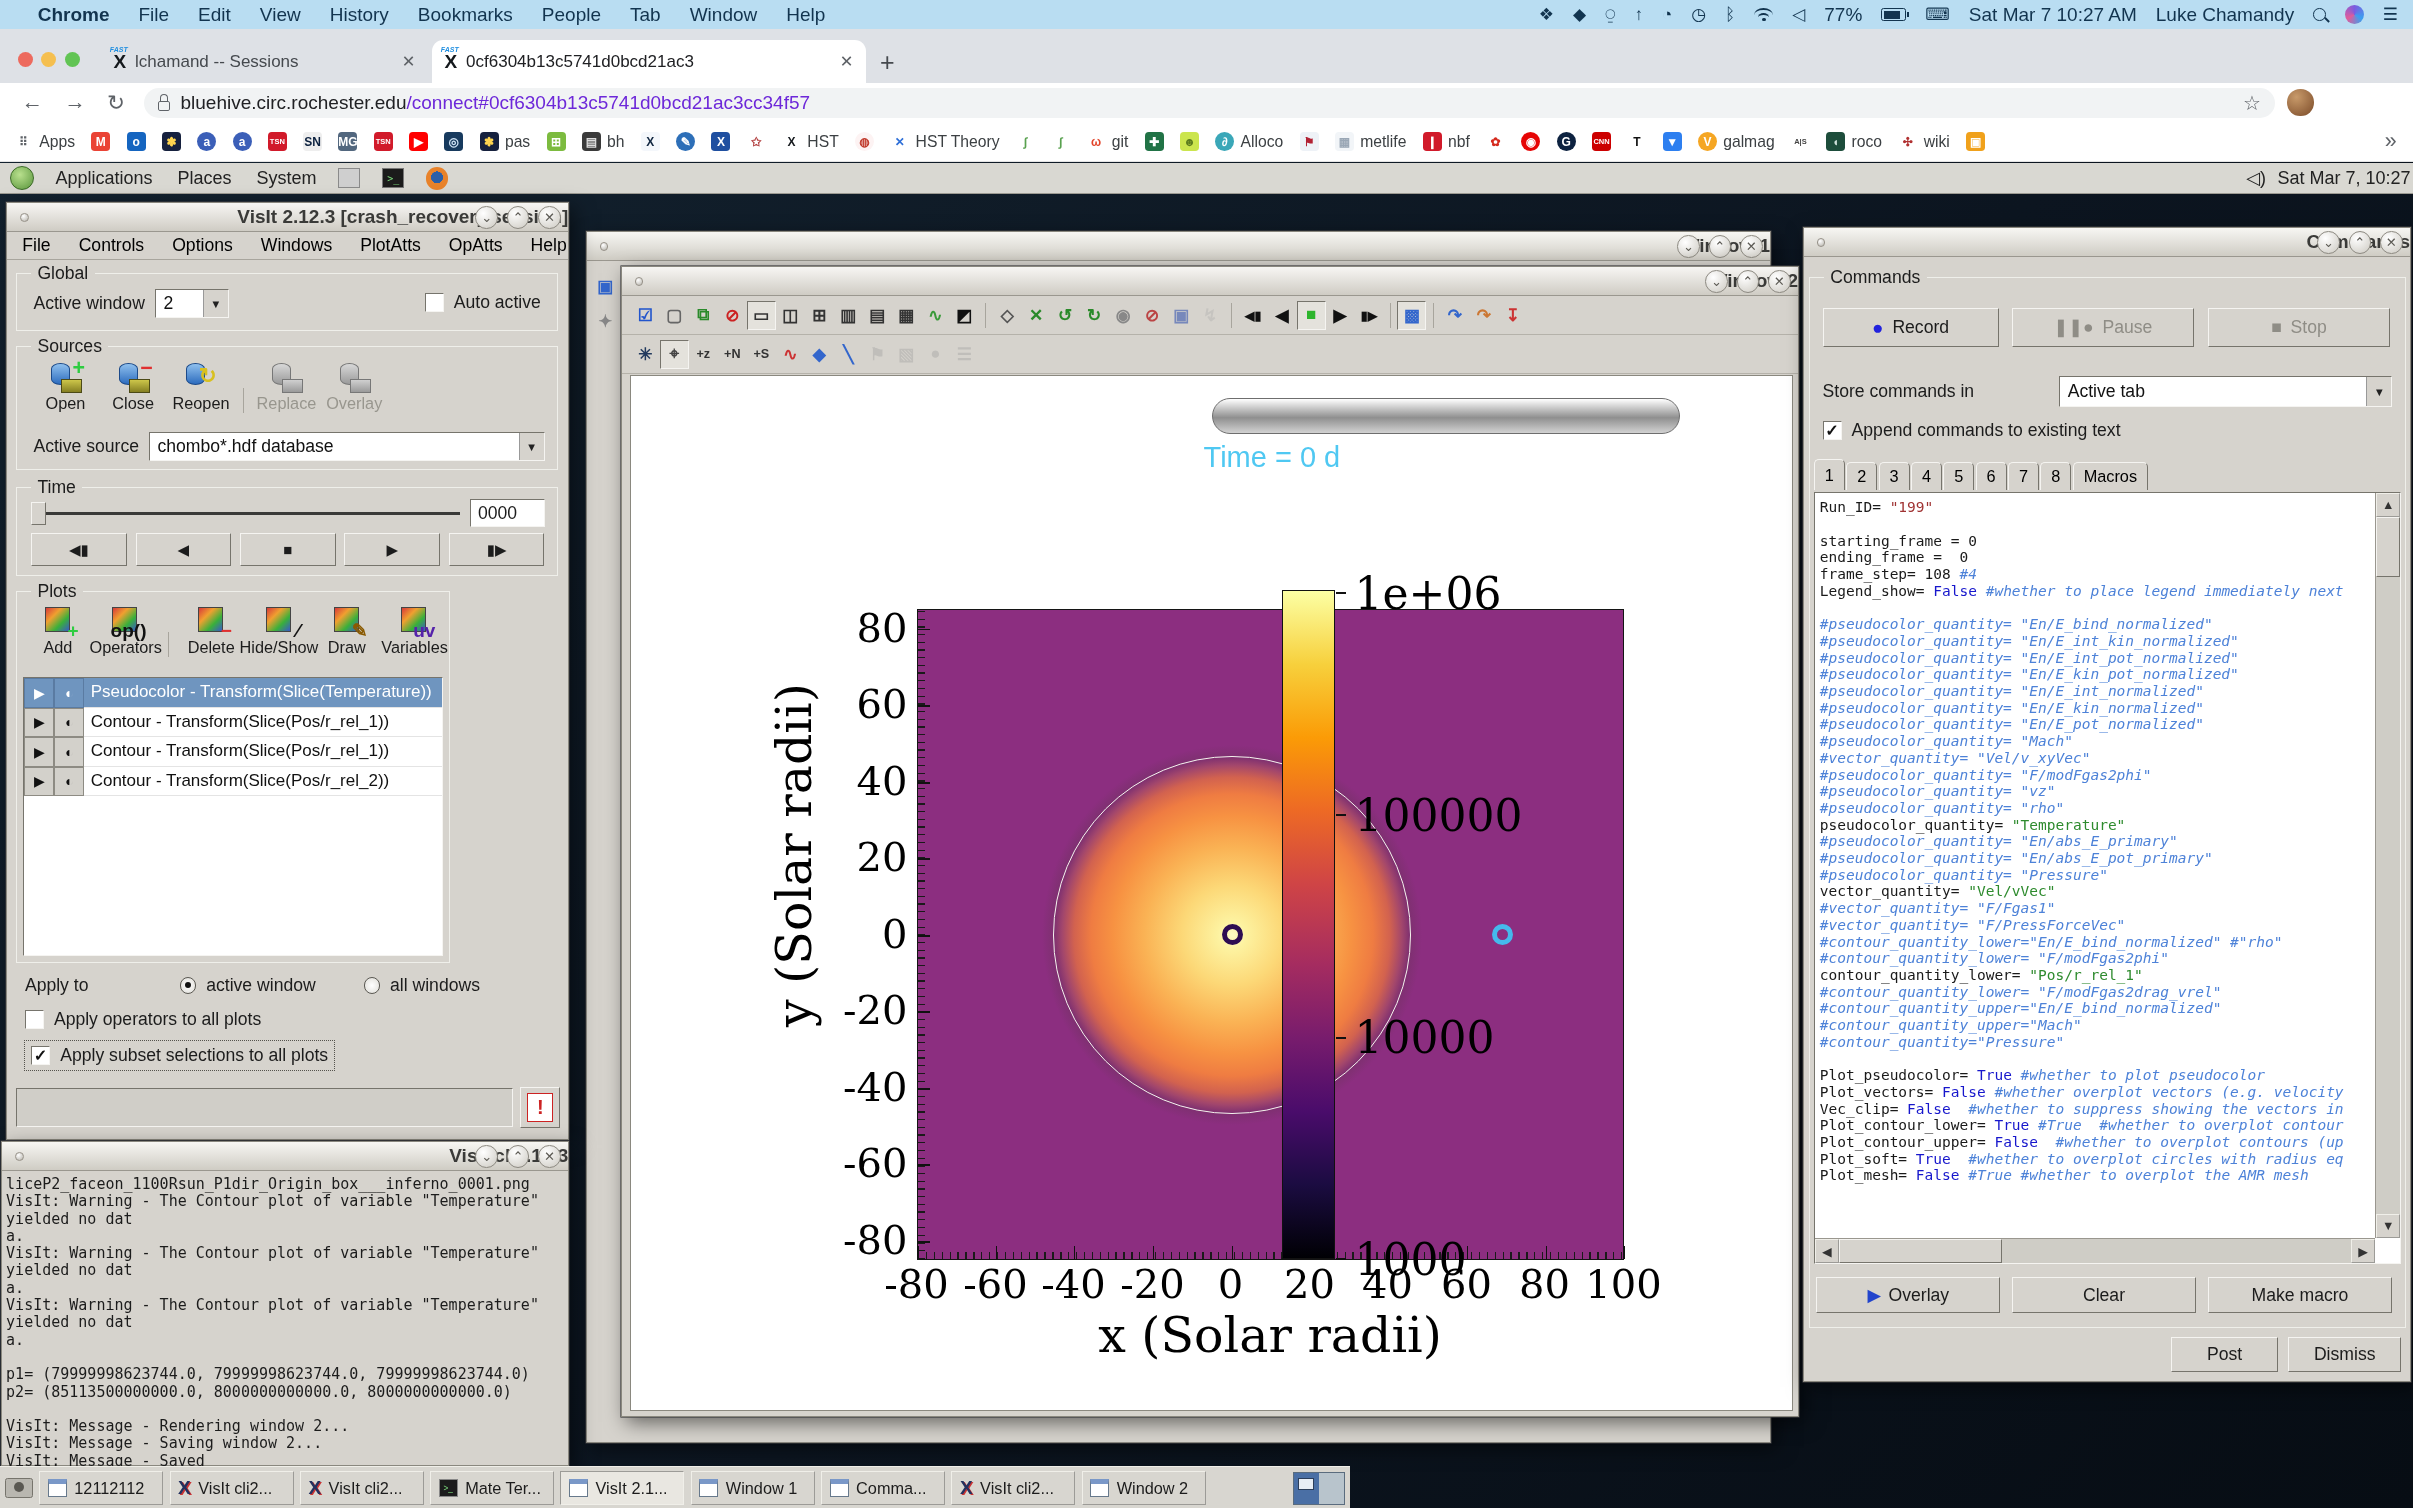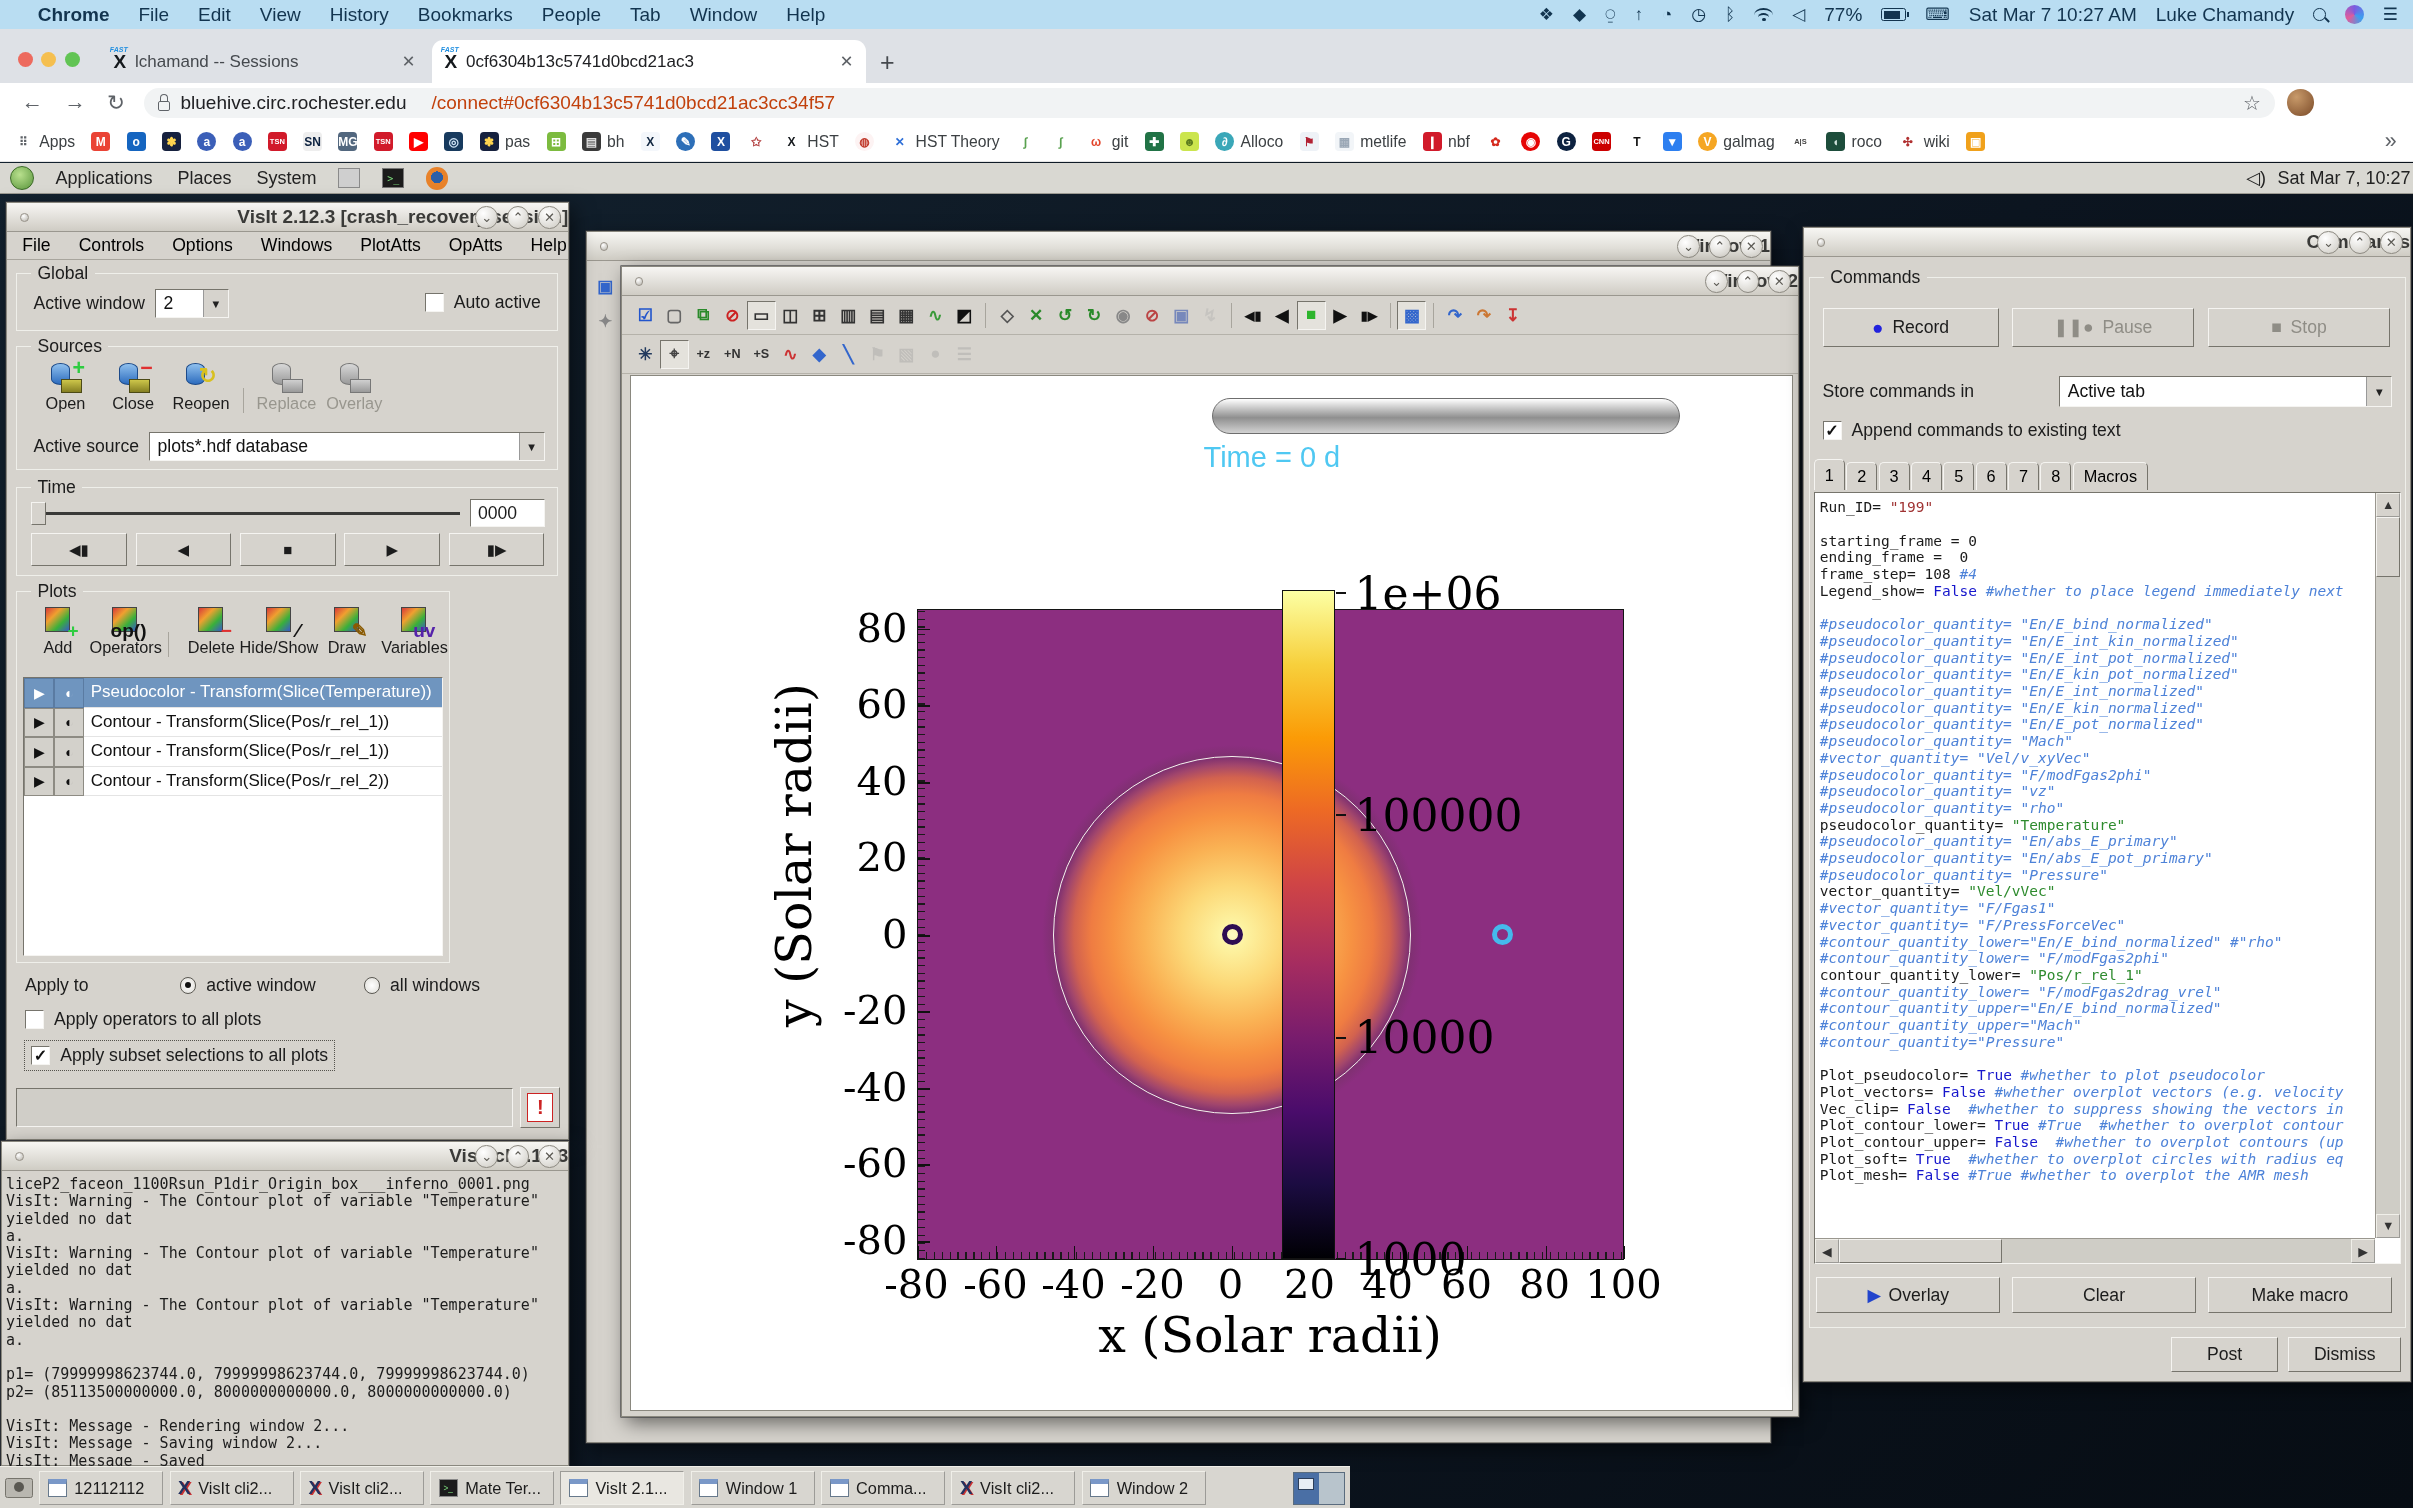--- a/index.html
+++ b/index.html
@@ -37,21 +37,21 @@
   .fxicon::before { content:"FAST"; position:absolute; top:-5px; left:-3.8px; font-size:7px; font-style:italic; color:#1f8ee0; }
   .newtab { top:19px; font-size:25px; color:#45494e; }
 
   
   #urlrow { left:0; top:83px; width:2413px; height:39px; background:#fff; display:flex; align-items:center; }
   #urlrow .nav { font-size:21.4px; color:#5f6368; margin-left:21.4px; }
   .omnibox { margin-left:19px; width:2131px; height:30px; border-radius:15px; background:#f1f3f4; display:flex; align-items:center; padding:0 14px; gap:10px; }
   .lock { position:relative; width:12.6px; height:10px; border:1.9px solid #5f6368; border-radius:1.9px; margin-top:6.3px; }
   .lock::before { content:""; position:absolute; left:1.3px; top:-7.5px; width:6.3px; height:6.3px; border:1.9px solid #5f6368; border-bottom:none; border-radius:5px 5px 0 0; }
   .urltxt { font-size:19px; color:#202124; white-space:nowrap; overflow:hidden; }
-  .urltxt .path { color:#c2410c;padding-left:25px; }
+  .urltxt .path { color:#6d28d9; }
   .star { margin-left:auto; font-size:20px; color:#5f6368; }
   .avatar { width:26.4px; height:26.4px; border-radius:50%; background:radial-gradient(circle at 35% 30%, #c89a6a, #7a4a28); margin:0 15px 0 12.6px; }
 
   
   #bookmarksbar { left:0; top:122px; width:2413px; height:40px; background:#fff; display:flex; align-items:center; gap:16.3px; padding-left:14px; border-bottom:0.6px solid #e4e4e4; overflow:hidden; }
   .bm { display:flex; align-items:center; gap:6.3px; font-size:15.7px; color:#3c4043; flex:none; }
   .fav { width:19px; height:19px; display:flex; align-items:center; justify-content:center; font-size:12px; font-weight:bold; border-radius:3.8px; line-height:1; }
   .fav.round { border-radius:50%; }
   .bmmore { margin-left:auto; font-size:21.4px; color:#5f6368; padding-right:16.3px; }
 
@@ -477,21 +477,21 @@
               <div class="ic">
                 <span class="cyl grey"></span>
                 <span class="foldr grey"></span>
               </div>
               <span>Overlay</span>
             </div>
           </div>
         <div class="hrow" style="left:16.3px; top:85px; right:12.6px">
           <span>Active source</span>
           <span class="combo" style="flex:1;height:29px">
-            <span>plots*.hdf database</span>
+            <span>chombo*.hdf database</span>
               <span class="darr">▼</span>
           </span>
         </div>
       </div>
 
       <div class="grp" style="left:8.8px; top:284px; width:542px; height:89px">
         <span class="glabel">Time</span>
         <div class="hrow" style="left:14px; top:11.3px; right:12.6px">
           <div style="position:relative;flex:1;height:25px">
             <div class="abs" style="left:0;top:11.3px;width:100%;height:2.5px;background:#3a3a38"></div>

